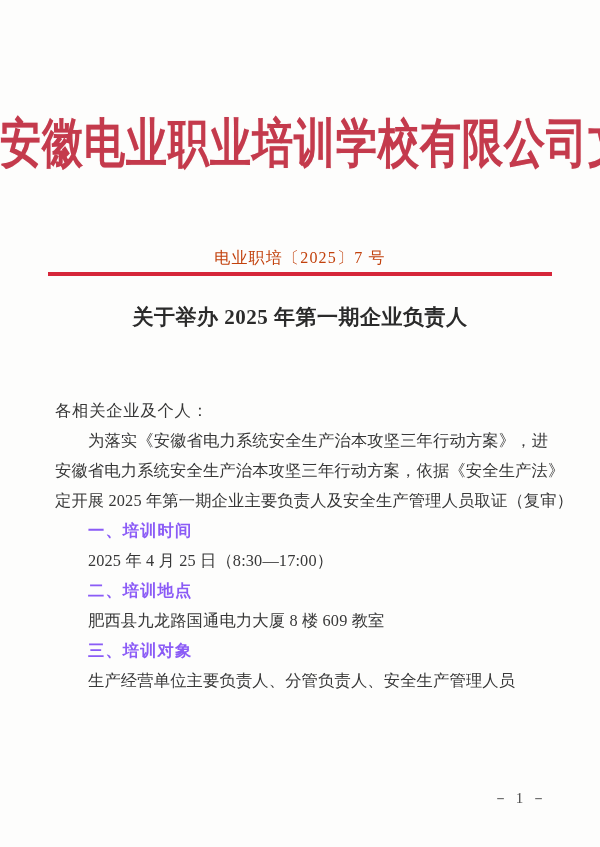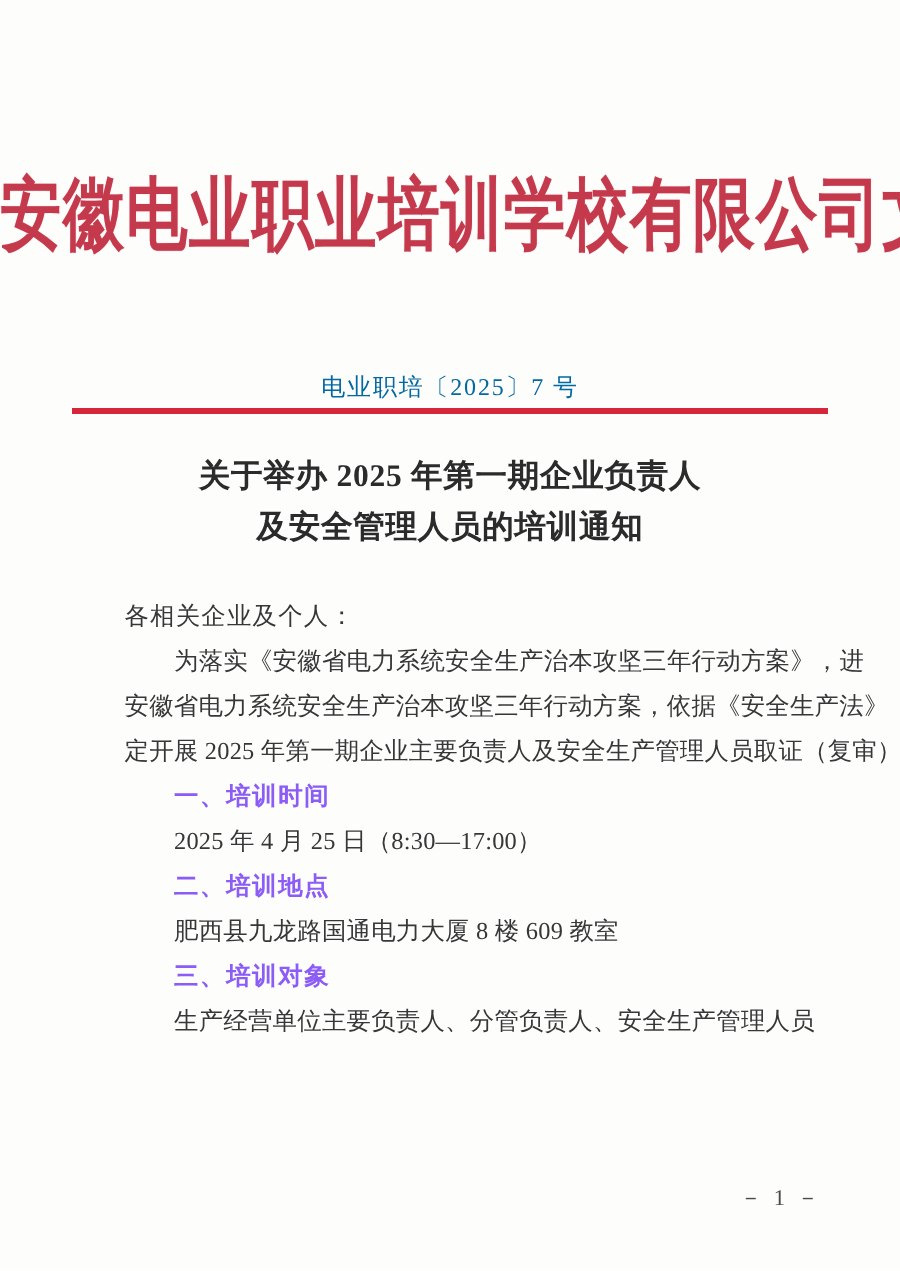--- a/index.html
+++ b/index.html
@@ -45,21 +45,21 @@
   }
 
   
   .docnum {
     position: absolute;
     top: 248px;
     left: 0;
     width: 600px;
     text-align: center;
     font-size: 16px;
-    color: #0369a1;
+    color: #c2410c;
     letter-spacing: 1.2px;
     font-family: "Liberation Serif", "DejaVu Serif", serif;
   }
 
   
   .red-rule {
     position: absolute;
     top: 272px;
     left: 48px;
     width: 504px;
@@ -88,21 +88,21 @@
     position: absolute;
     top: 396px;
     left: 55px;
     width: 500px;
     font-size: 16.3px;
     color: #373737;
     line-height: 30px;
     letter-spacing: 0.15px;
     font-family: "Liberation Serif", "DejaVu Serif", serif;
   }
-  .body-line { white-space: nowrap; height: 30px; margin-left: 28px; }
+  .body-line { white-space: nowrap; height: 30px; }
   .indent-2 { padding-left: 33px; }
   .section-head {
     padding-left: 33px;
     font-weight: 700;
     color: #8b5cf6;
     letter-spacing: 1.1px;
   }
   .section-body { padding-left: 33px; }
   .salutation { letter-spacing: 0.8px; }
 
@@ -129,21 +129,20 @@
   <div class="letterhead">
     <div class="letterhead-title">安徽电业职业培训学校有限公司文件</div>
   </div>
 
   <div class="docnum">电业职培〔2025〕7 号</div>
 
   <div class="red-rule"></div>
 
   <div class="doc-title">
     <span class="tline">关于举办 2025 年第一期企业负责人</span>
-    <span class="tline">及安全管理人员的培训通知</span>
   </div>
 
   <div class="body-block">
 
     <div class="body-line salutation">各相关企业及个人：</div>
 
     <div class="body-line indent-2">为落实《安徽省电力系统安全生产治本攻坚三年行动方案》，进</div>
     <div class="body-line">安徽省电力系统安全生产治本攻坚三年行动方案，依据《安全生产法》</div>
     <div class="body-line">定开展 2025 年第一期企业主要负责人及安全生产管理人员取证（复审）</div>
 

